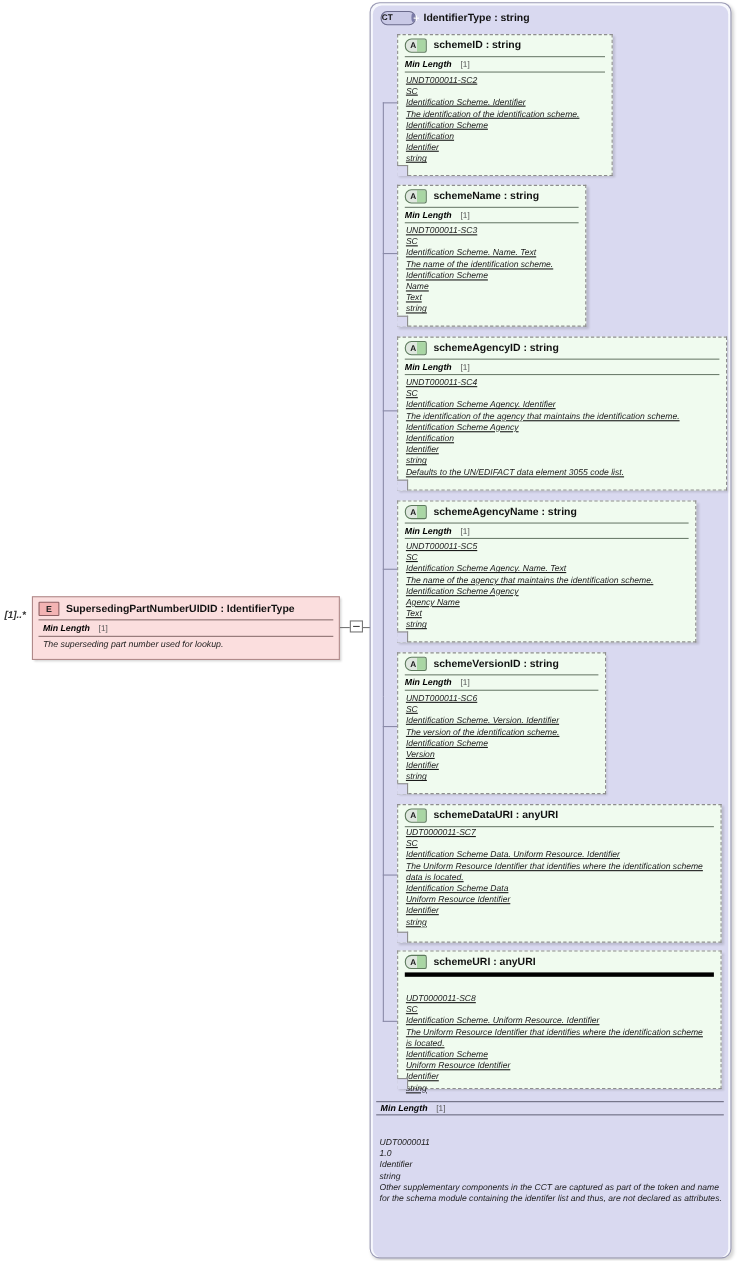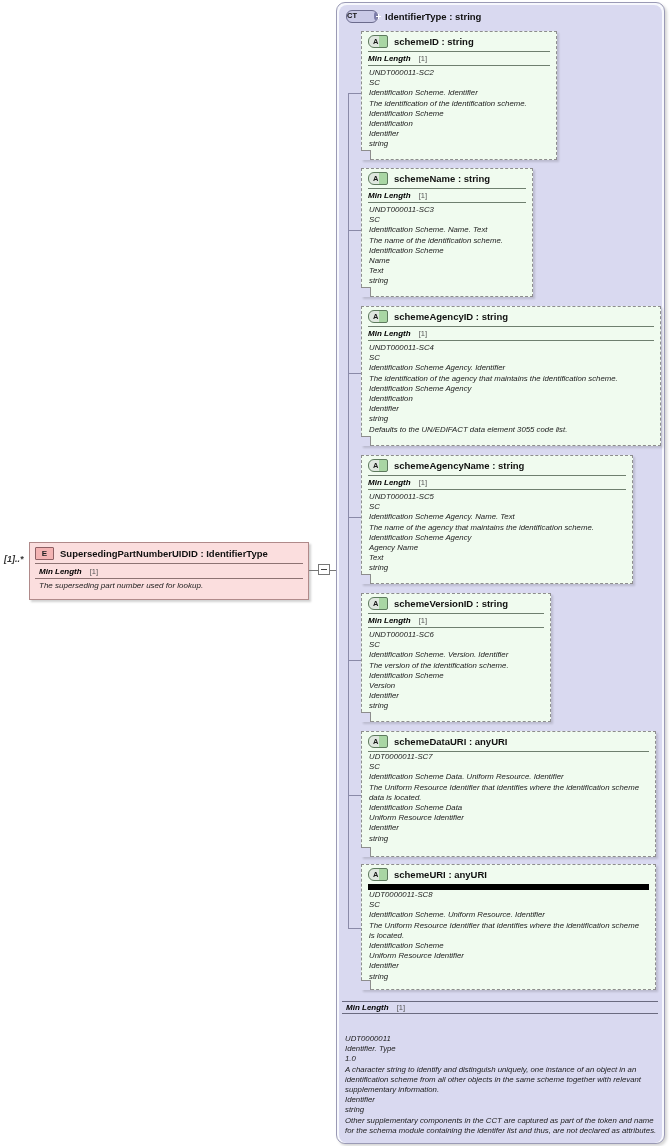--- a/index.html
+++ b/index.html
@@ -110,20 +110,21 @@
   .icon-a span{font-size:7.5px;font-weight:bold;color:#1a1a1a;line-height:1;}
   .attr-title{font-size:9.5px;font-weight:bold;color:#111;white-space:nowrap;}
   .attr-facet{
     margin:0 6px;height:13px;
     border-top:1px solid #6f7f6f;border-bottom:1px solid #6f7f6f;
     display:flex;align-items:center;gap:8px;
   }
   .attr-doc{
     padding:2px 7px 3px 7px;font-style:italic;font-size:7.8px;color:#1b1b1b;
     line-height:10.2px;
+    text-decoration:underline;
   }
   .attr-doc div{white-space:normal;}
 
   
   .ct-facet{
     position:absolute;left:3px;width:316px;height:13px;
     border-top:1px solid #6b6b80;border-bottom:1px solid #6b6b80;
     display:flex;align-items:center;gap:8px;padding-left:4px;box-sizing:border-box;
   }
   .ct-doc{
@@ -320,43 +321,41 @@
         <span class="corner"></span>
       </div>
 
       <div class="attr" style="left:22px;top:859px;width:295px;height:126px;">
         <div class="attr-hdr">
           <span class="icon-a">
               <span>A</span>
             </span>
           <span class="attr-title">schemeURI : anyURI</span>
         </div>
-        <div class="attr-doc" style="border-top:6px solid #000000;margin:0 6px;padding-left:1px;padding-top:0;">
+        <div class="attr-doc" style="border-top:4px solid #000000;margin:0 6px;padding-left:1px;padding-top:15px;">
           <div>UDT0000011-SC8</div>
           <div>SC</div>
           <div>Identification Scheme. Uniform Resource. Identifier</div>
           <div>The Uniform Resource Identifier that identifies where the identification scheme is located.</div>
           <div>Identification Scheme</div>
           <div>Uniform Resource Identifier</div>
           <div>Identifier</div>
           <div>string</div>
         </div>
         <span class="corner"></span>
       </div>
 
       <div class="ct-facet" style="top:996px;">
         <span class="facet-name">Min Length</span>
         <span class="facet-val">[1]</span>
       </div>
 
       <div class="ct-doc" style="top:1013px;">
         <div>UDT0000011</div>
-        <div>Identifier. Type</div>
         <div>1.0</div>
-        <div>A character string to identify and distinguish uniquely, one instance of an object in an identification scheme from all other objects in the same scheme together with relevant supplementary information.</div>
         <div>Identifier</div>
         <div>string</div>
         <div>Other supplementary components in the CCT are captured as part of the token and name for the schema module containing the identifer list and thus, are not declared as attributes.</div>
       </div>
 
     </div>
   </div>
 
 </div>
 

